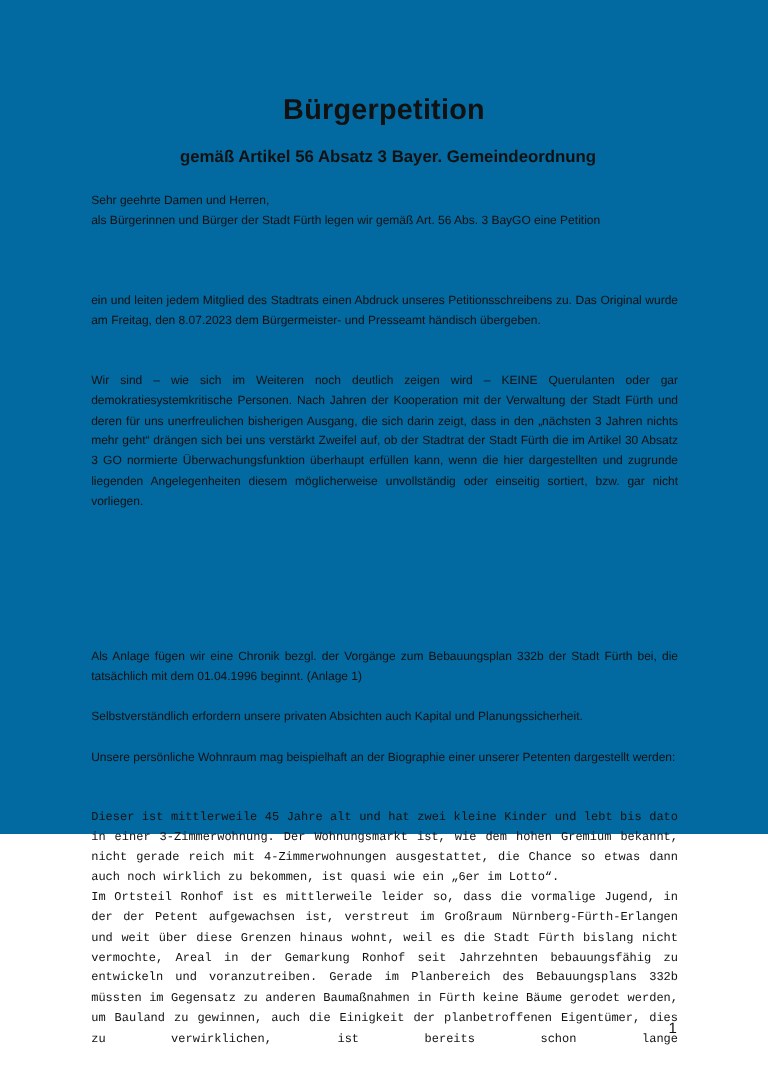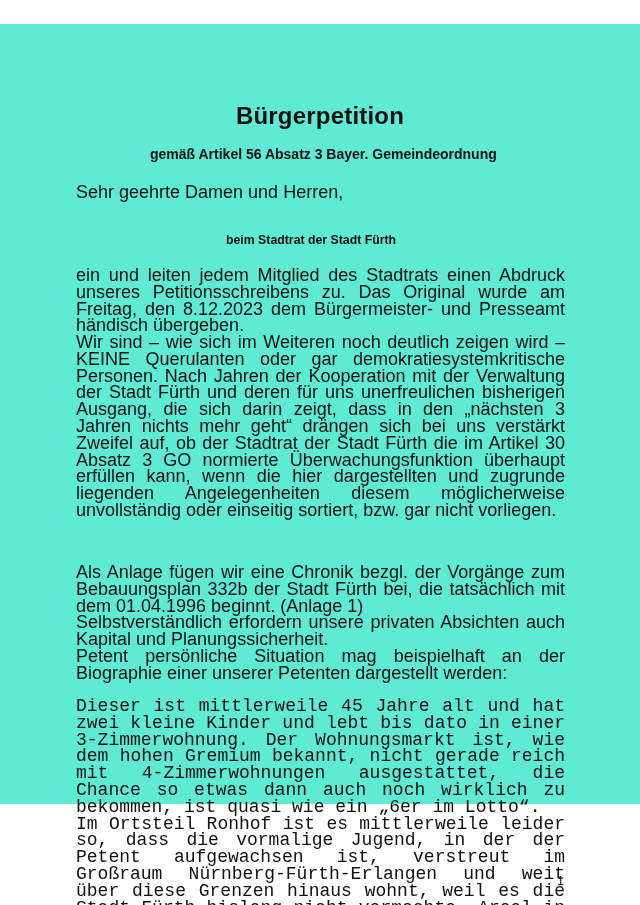--- a/index.html
+++ b/index.html
@@ -1,61 +1,61 @@
 <!DOCTYPE html>
 <html><head>
 <meta charset="utf-8">
 <style>
   html, body { margin: 0; padding: 0; background: #ffffff; }
   body { width: 640px; height: 905px; position: relative; overflow: hidden;
          font-family: "Liberation Sans", sans-serif; color: #111; }
-  .page { position: absolute; left: 0; top: 0; width: 640px; height: 780px; background: #5eead4; margin-top: 24px; }
+  .page { position: absolute; left: 0; top: 0; width: 640px; height: 695px; background: #0369a1; }
   .title { position: absolute; left: 0; width: 640px; top: 78px; text-align: center;
            font-weight: bold; font-size: 24px; letter-spacing: 0.2px; }
   .subtitle { position: absolute; left: 150px; top: 122px; font-weight: bold; font-size: 14px; }
-  .body { position: absolute; left: 76px; width: 489px; font-size: 18px; line-height: 16.8px; }
+  .body { position: absolute; left: 76px; width: 489px; font-size: 10px; line-height: 16.8px; }
   .p { margin: 0; text-align: justify; }
   .last { text-align-last: justify; }
   .centerbold { position: absolute; left: 226px; font-weight: bold; font-size: 12.3px; }
   .pagenum { position: absolute; left: 557px; top: 850px; font-size: 12.5px; }
 </style>
 </head>
 <body>
 
 <div class="page">
   <div class="title">Bürgerpetition</div>
   <div class="subtitle">gemäß Artikel 56 Absatz 3 Bayer. Gemeindeordnung</div>
 
   <div class="body" style="top:160px;">
     <p class="p">Sehr geehrte Damen und Herren,</p>
+    <p class="p">als Bürgerinnen und Bürger der Stadt Fürth legen wir gemäß Art. 56 Abs. 3 BayGO eine Petition</p>
   </div>
 
-  <div class="centerbold" style="top:209px;">beim Stadtrat der Stadt Fürth</div>
 
   <div class="body" style="top:243px;">
-    <p class="p">ein und leiten jedem Mitglied des Stadtrats einen Abdruck unseres Petitionsschreibens zu. Das Original wurde am Freitag, den 8.12.2023 dem Bürgermeister- und Presseamt händisch übergeben.</p>
+    <p class="p">ein und leiten jedem Mitglied des Stadtrats einen Abdruck unseres Petitionsschreibens zu. Das Original wurde am Freitag, den 8.07.2023 dem Bürgermeister- und Presseamt händisch übergeben.</p>
   </div>
 
   <div class="body" style="top:310px;">
     <p class="p">Wir sind – wie sich im Weiteren noch deutlich zeigen wird – KEINE Querulanten oder gar demokratiesystemkritische Personen. Nach Jahren der Kooperation mit der Verwaltung der Stadt Fürth und deren für uns unerfreulichen bisherigen Ausgang, die sich darin zeigt, dass in den „nächsten 3 Jahren nichts mehr geht“ drängen sich bei uns verstärkt Zweifel auf, ob der Stadtrat der Stadt Fürth die im Artikel 30 Absatz 3 GO normierte Überwachungsfunktion überhaupt erfüllen kann, wenn die hier dargestellten und zugrunde liegenden Angelegenheiten diesem möglicherweise unvollständig oder einseitig sortiert, bzw. gar nicht vorliegen.</p>
   </div>
 
   <div class="body" style="top:445px;">
   </div>
 
   <div class="body" style="top:540px;">
     <p class="p">Als Anlage fügen wir eine Chronik bezgl. der Vorgänge zum Bebauungsplan 332b der Stadt Fürth bei, die tatsächlich mit dem 01.04.1996 beginnt. (Anlage 1)</p>
   </div>
 
   <div class="body" style="top:590px;">
     <p class="p">Selbstverständlich erfordern unsere privaten Absichten auch Kapital und Planungssicherheit.</p>
   </div>
 
   <div class="body" style="top:624px;">
-    <p class="p">Petent persönliche Situation mag beispielhaft an der Biographie einer unserer Petenten dargestellt werden:</p>
+    <p class="p">Unsere persönliche Wohnraum mag beispielhaft an der Biographie einer unserer Petenten dargestellt werden:</p>
   </div>
 
   <div class="body" style="top:674px;font-family:Liberation Mono, monospace;">
     <p class="p">Dieser ist mittlerweile 45 Jahre alt und hat zwei kleine Kinder und lebt bis dato in einer 3-Zimmerwohnung. Der Wohnungsmarkt ist, wie dem hohen Gremium bekannt, nicht gerade reich mit 4-Zimmerwohnungen ausgestattet, die Chance so etwas dann auch noch wirklich zu bekommen, ist quasi wie ein „6er im Lotto“.</p>
     <p class="p last">Im Ortsteil Ronhof ist es mittlerweile leider so, dass die vormalige Jugend, in der der Petent aufgewachsen ist, verstreut im Großraum Nürnberg-Fürth-Erlangen und weit über diese Grenzen hinaus wohnt, weil es die Stadt Fürth bislang nicht vermochte, Areal in der Gemarkung Ronhof seit Jahrzehnten bebauungsfähig zu entwickeln und voranzutreiben. Gerade im Planbereich des Bebauungsplans 332b müssten im Gegensatz zu anderen Baumaßnahmen in Fürth keine Bäume gerodet werden, um Bauland zu gewinnen, auch die Einigkeit der planbetroffenen Eigentümer, dies zu verwirklichen, ist bereits schon lange</p>
   </div>
 
   <div class="pagenum">1</div>
 </div>
 

